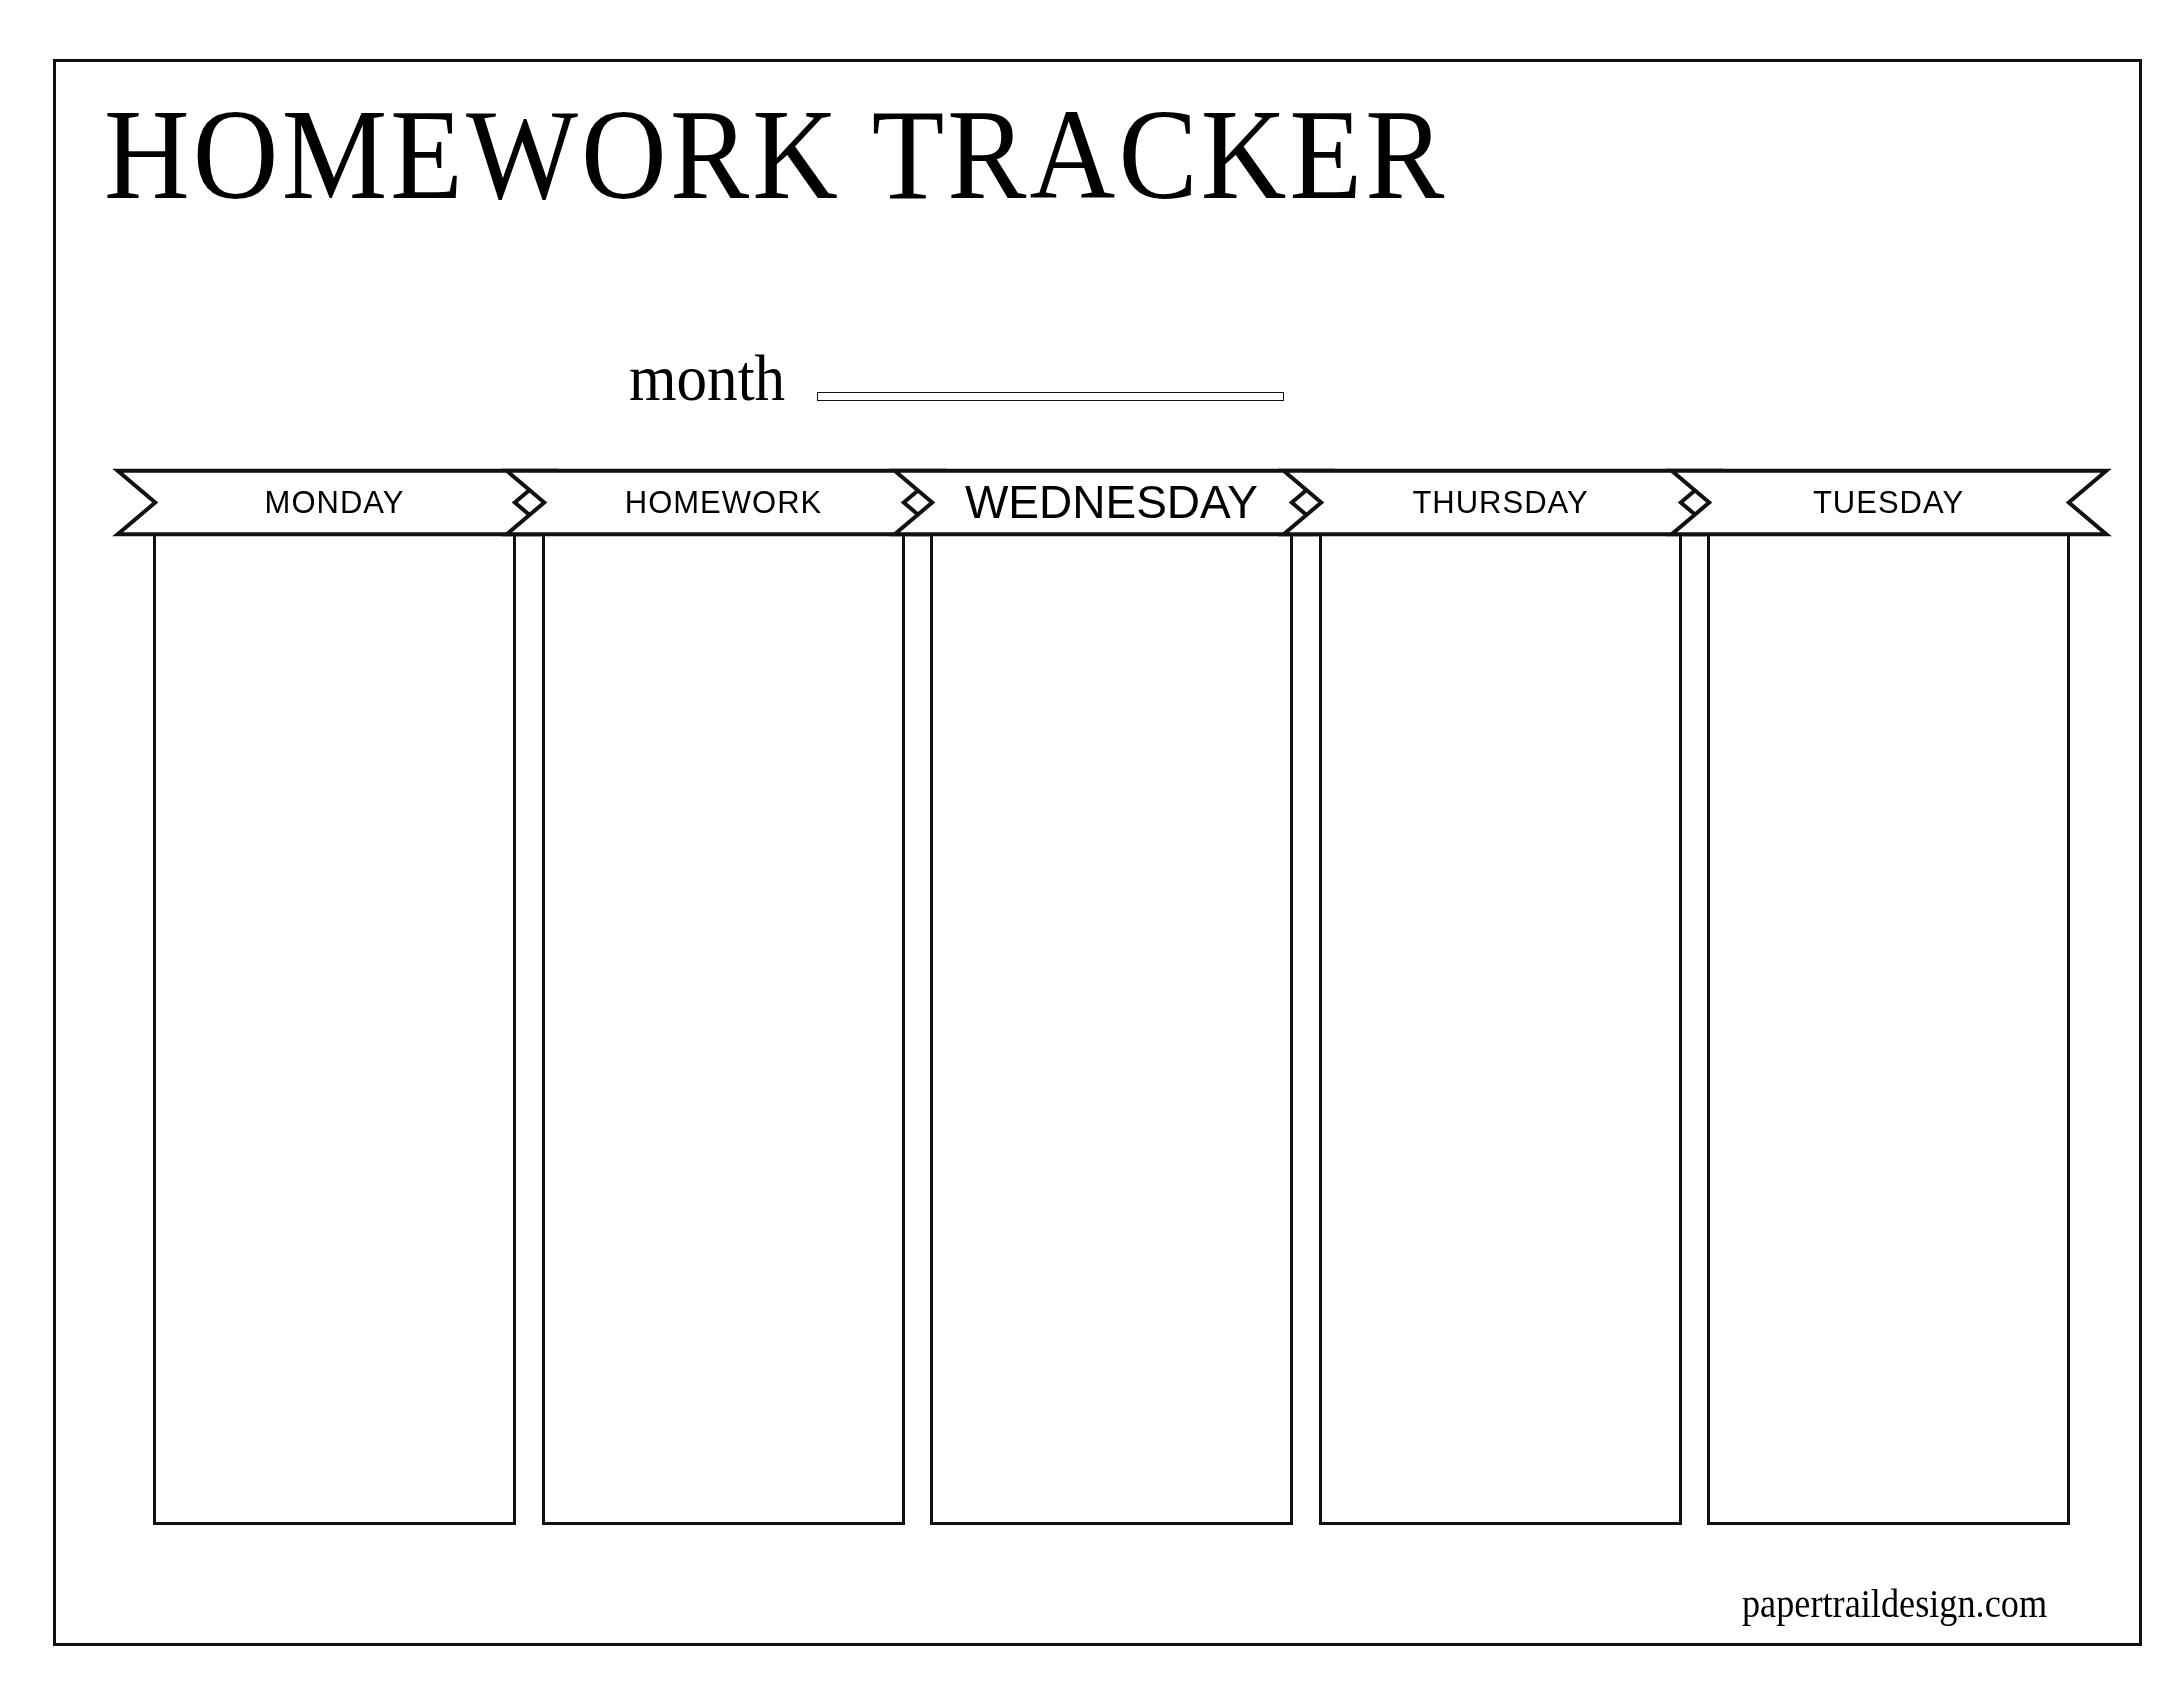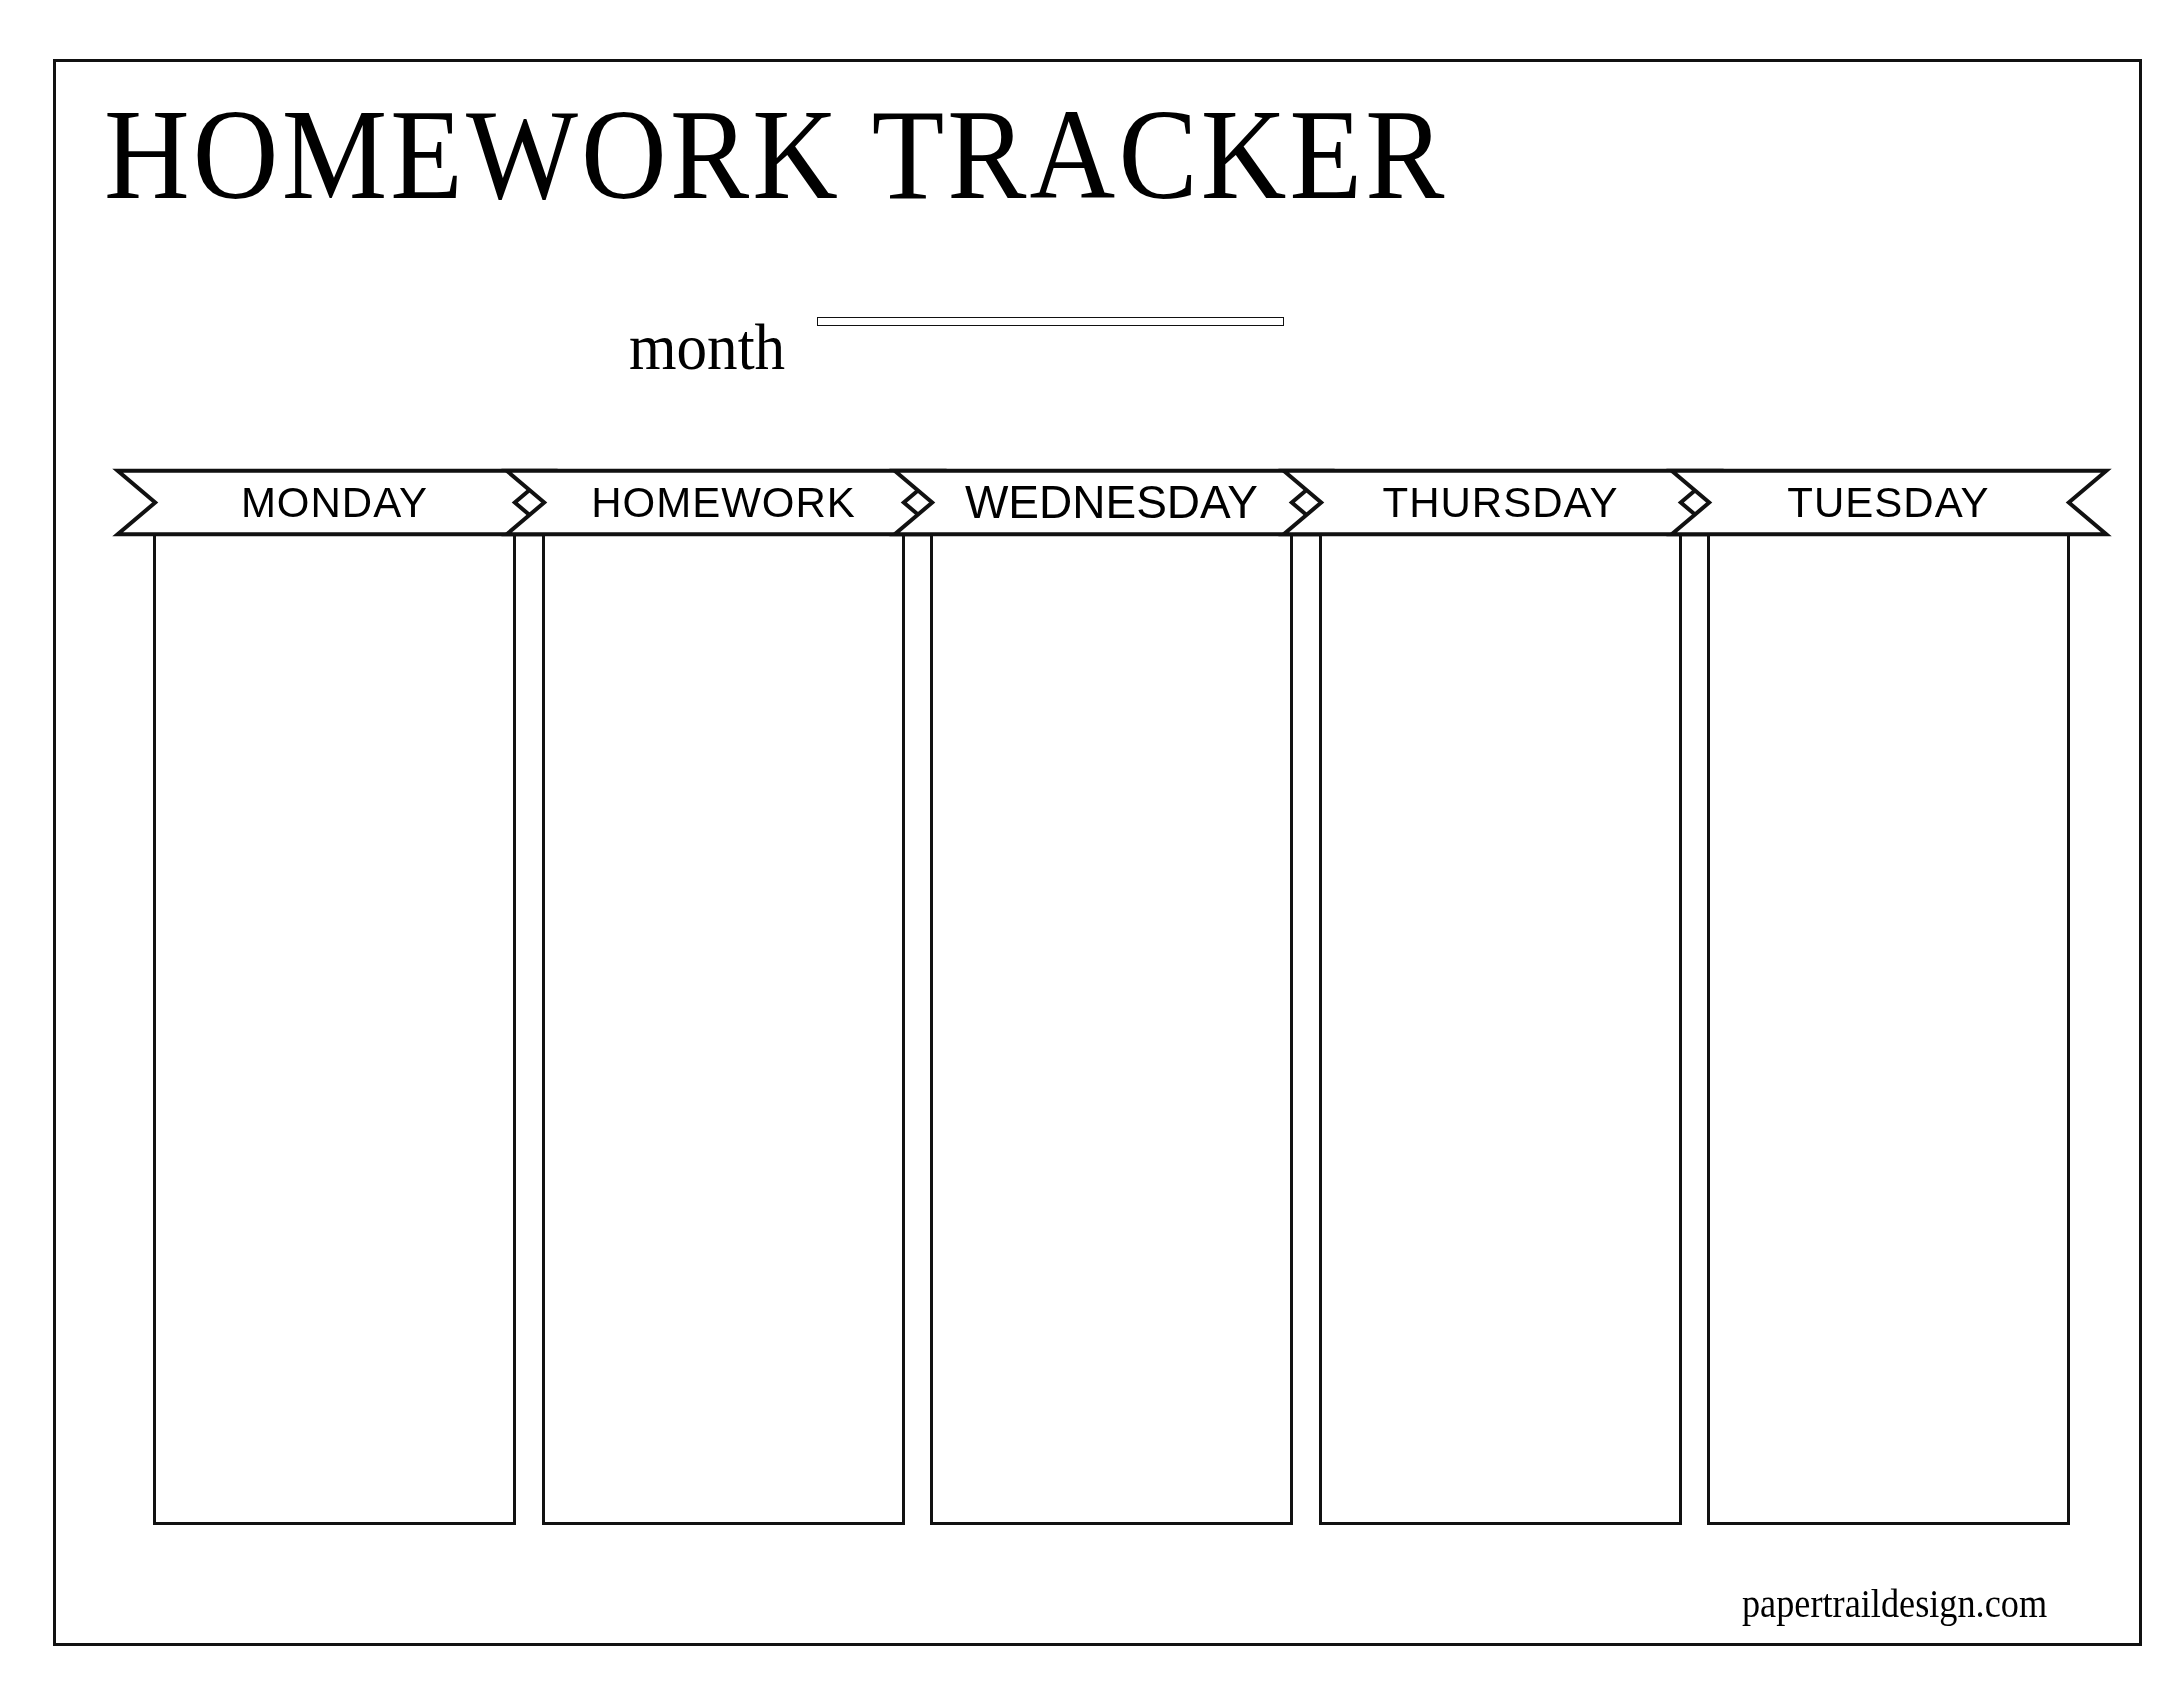--- a/index.html
+++ b/index.html
@@ -61,21 +61,21 @@
     left: 53px;
     top: 302px;
     width: 2089px;
     height: 94px;
   }
   .field-group {
     position: absolute;
     top: 0;
     height: 94px;
     display: flex;
-    align-items: flex-start;
+    align-items: flex-end;
   }
   .field-label {
     font-family: "Liberation Serif", "DejaVu Serif", serif;
     font-size: 65px;
     line-height: 60px;
     font-weight: 400;
     transform: scaleX(0.94);
     transform-origin: left bottom;
     white-space: nowrap;
     padding-bottom: 3.4px;
@@ -142,21 +142,21 @@
   .day-label {
     position: absolute;
     left: 0;
     top: 0;
     width: 100%;
     height: 67px;
     display: flex;
     align-items: center;
     justify-content: center;
     font-family: "Liberation Sans", sans-serif;
-    font-size: 42px;
+    font-size: 31px;
     line-height: 39px;
     letter-spacing: 1px;
     font-weight: 400;
     color: #000000;
     white-space: nowrap;
     pointer-events: none;
   }
   .day-label.compact { font-size: 46px; letter-spacing: 0px; }
 
   

